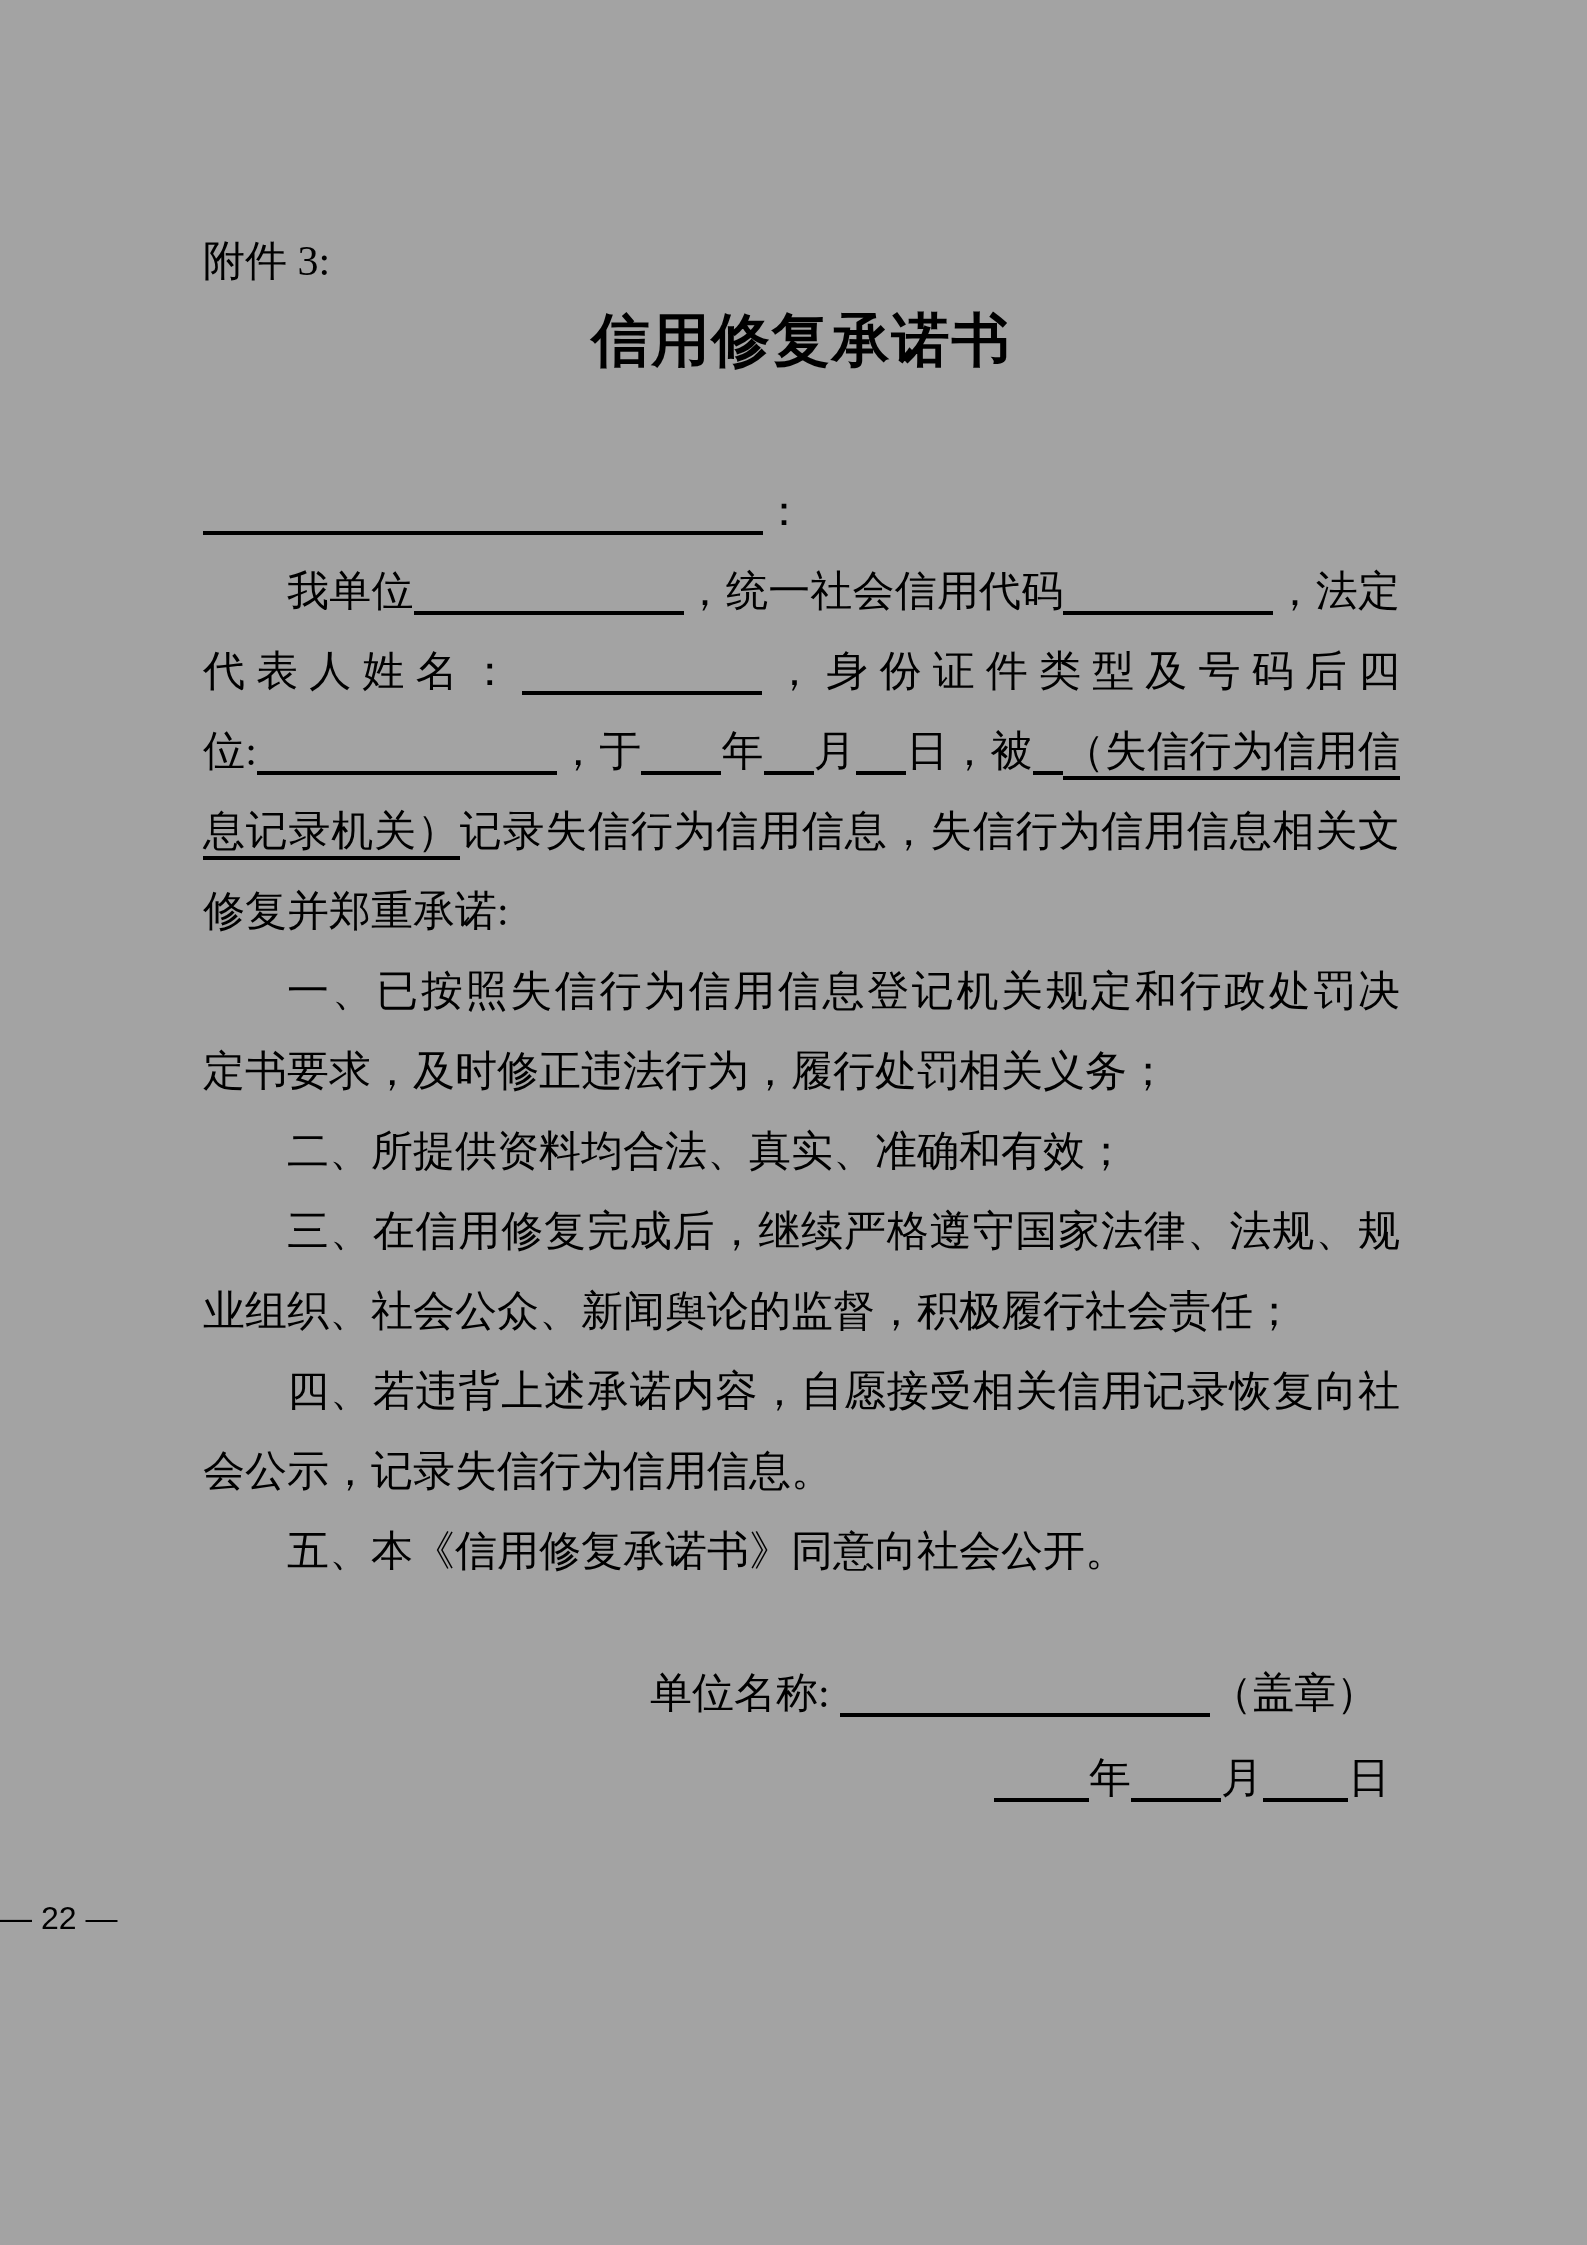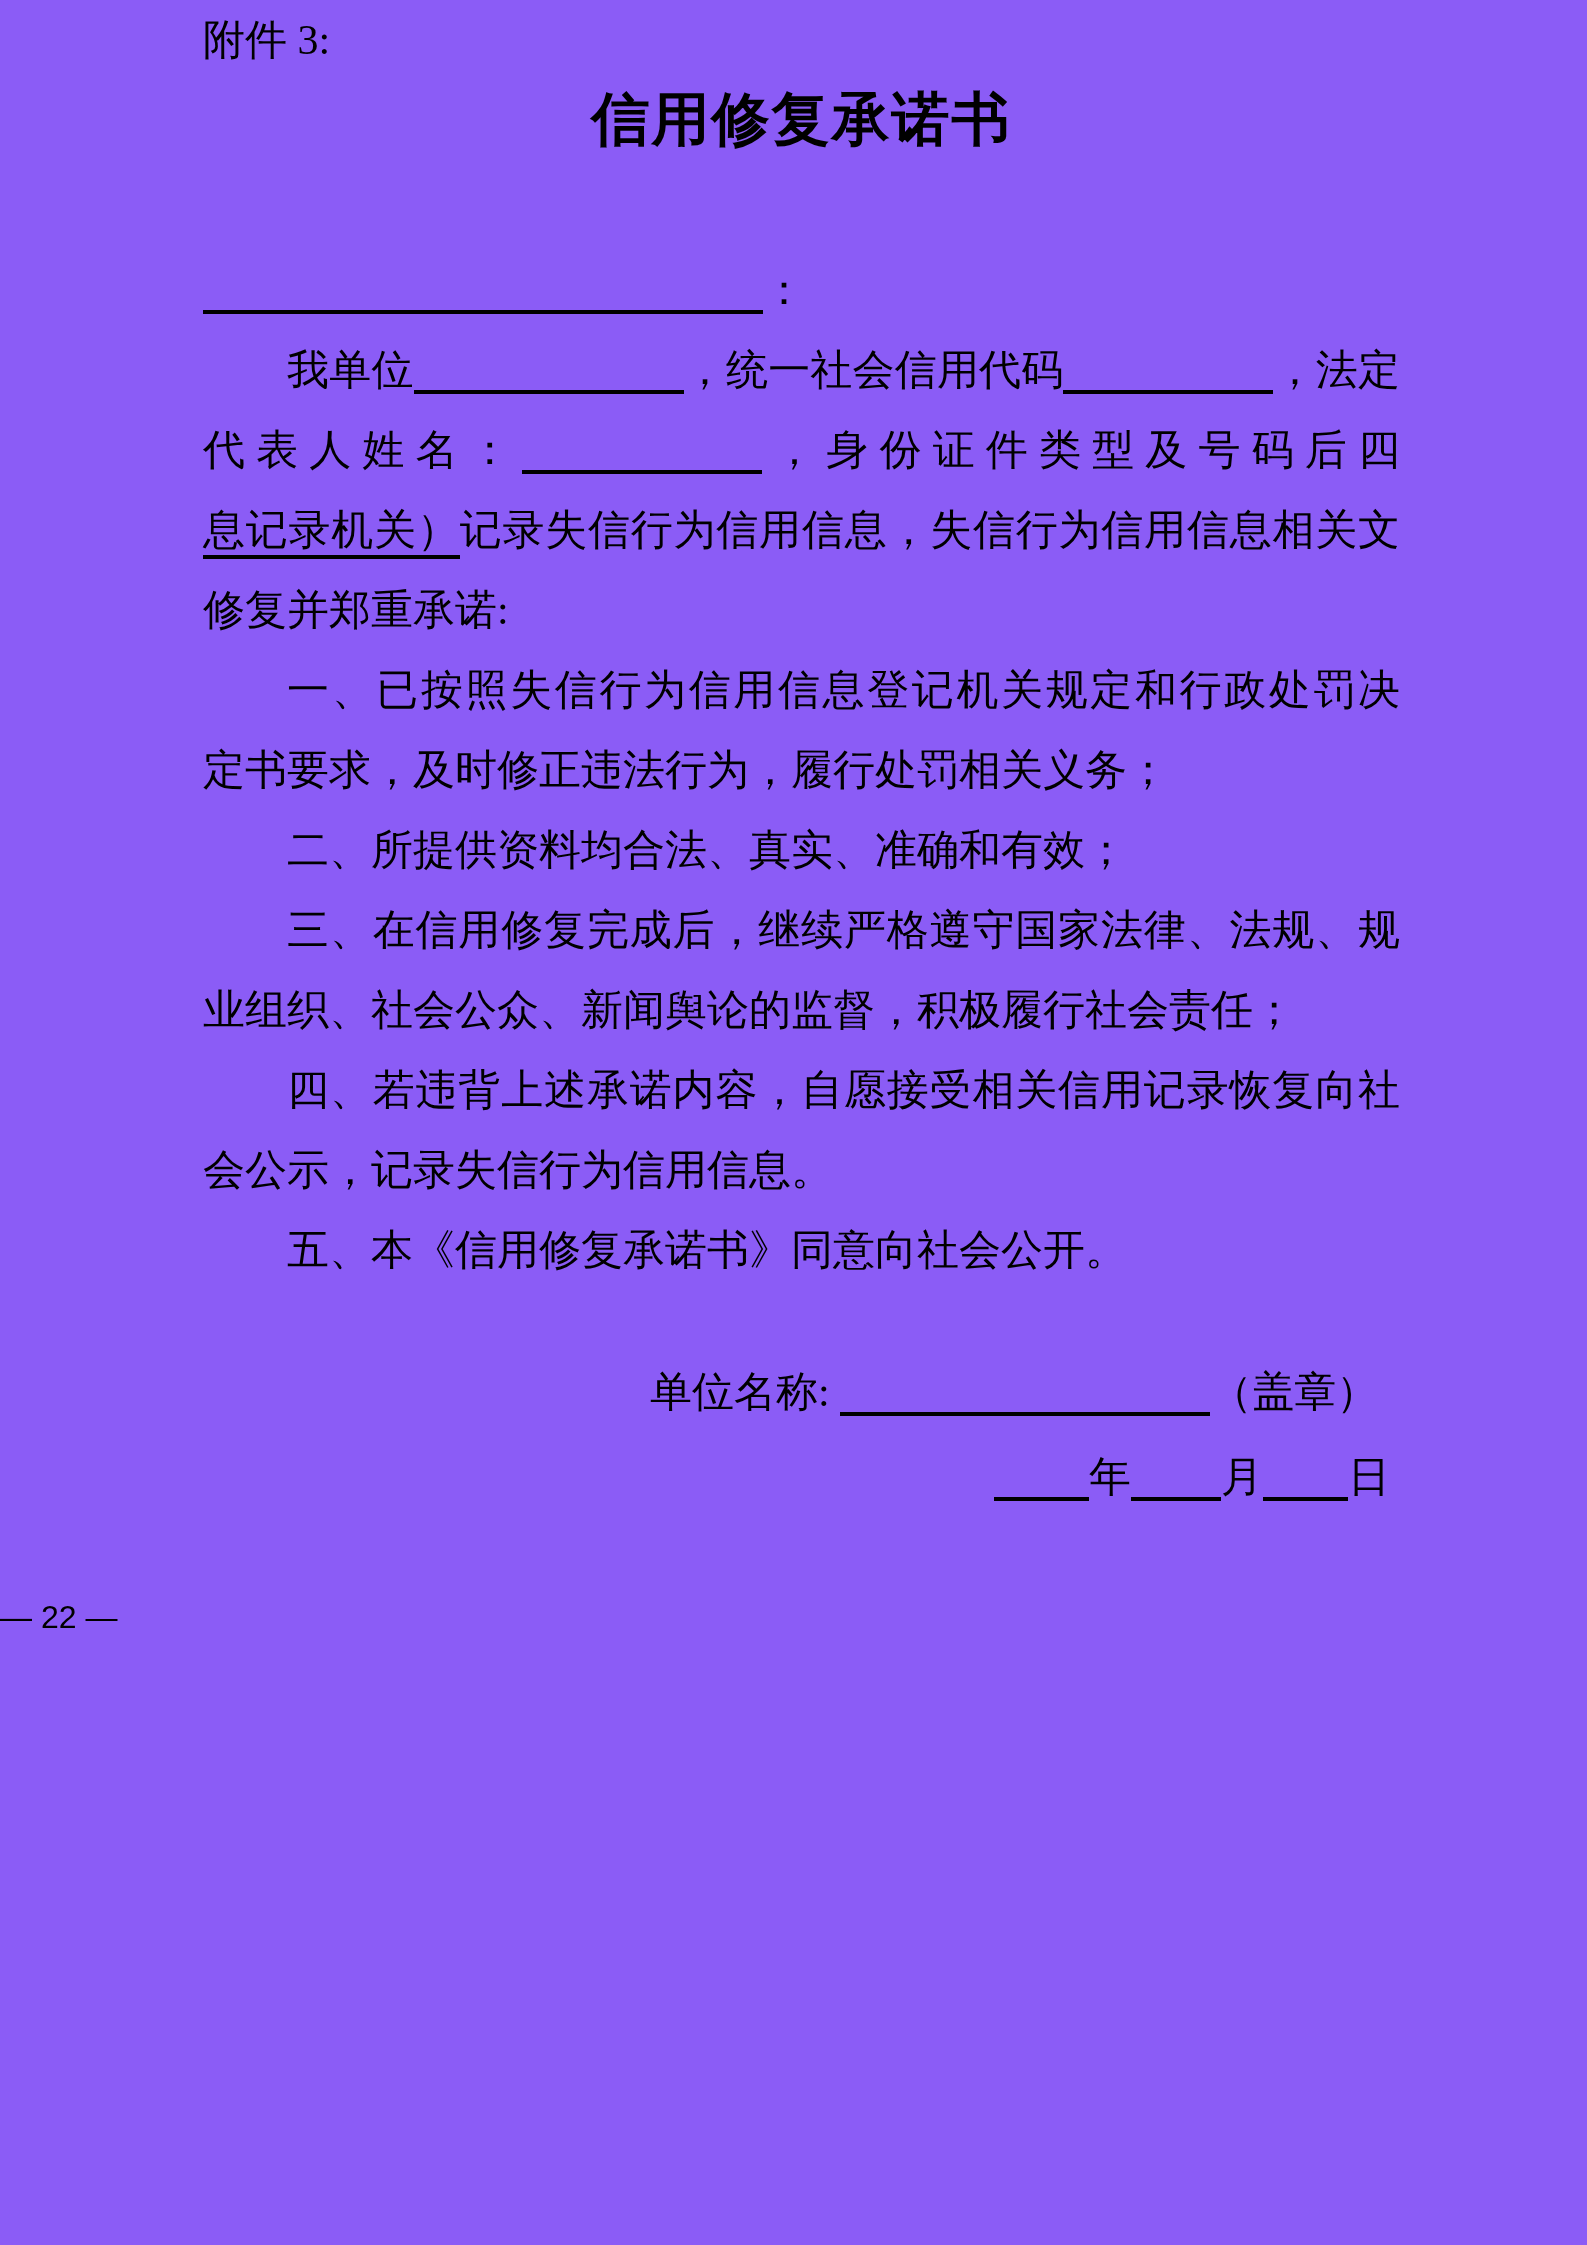--- a/index.html
+++ b/index.html
@@ -1,25 +1,26 @@
 <!DOCTYPE html>
 <html><head>
 <meta charset="utf-8">
 <style>
   html, body { margin: 0; padding: 0; }
   body { background: #ffffff; }
   .page {
     position: relative;
     width: 1587px;
     height: 2245px;
-    background: #8b5cf6;
+    background: #a3a3a3;
     color: #000000;
     font-family: "Liberation Serif", "DejaVu Serif", serif;
     overflow: hidden;
     box-sizing: border-box;
+    padding-top: 221px;
   }
   .doc-body {
     width: 1197px;
     margin-left: 203px;
   }
   .attachment {
     font-size: 42px;
     line-height: 80px;
     height: 80px;
   }
@@ -67,20 +68,21 @@
 <body>
 
 <div class="page">
   <div class="doc-body">
     <div class="attachment">附件 3:</div>
     <div class="title">信用修复承诺书</div>
     <div id="lines-host">
         <div class="line first-line"><span class="blank" style="width: 560px;"></span><span>：</span></div>
         <div class="line indent justify"><span>我单位</span><span class="blank" style="width: 270px;"></span><span>，统一社会信用代码</span><span class="blank" style="width: 210px;"></span><span>，法定</span></div>
         <div class="line justify"><span>代表人姓名：</span><span class="blank" style="width: 240px;"></span><span>，身份证件类型及号码后四</span></div>
+        <div class="line justify"><span>位:</span><span class="blank" style="width: 300px;"></span><span>，于</span><span class="blank" style="width: 80px;"></span><span>年</span><span class="blank" style="width: 50px;"></span><span>月</span><span class="blank" style="width: 50px;"></span><span>日，被</span><span class="blank" style="width: 30px;"></span><span class="ul">（失信行为信用信</span></div>
         <div class="line justify"><span class="ul">息记录机关）</span><span>记录失信行为信用信息，失信行为信用信息相关文</span></div>
         <div class="line"><span>修复并郑重承诺:</span></div>
         <div class="line indent justify"><span>一、已按照失信行为信用信息登记机关规定和行政处罚决</span></div>
         <div class="line"><span>定书要求，及时修正违法行为，履行处罚相关义务；</span></div>
         <div class="line indent"><span>二、所提供资料均合法、真实、准确和有效；</span></div>
         <div class="line indent justify"><span>三、在信用修复完成后，继续严格遵守国家法律、法规、规</span></div>
         <div class="line"><span>业组织、社会公众、新闻舆论的监督，积极履行社会责任；</span></div>
         <div class="line indent justify"><span>四、若违背上述承诺内容，自愿接受相关信用记录恢复向社</span></div>
         <div class="line"><span>会公示，记录失信行为信用信息。</span></div>
         <div class="line indent"><span>五、本《信用修复承诺书》同意向社会公开。</span></div>

